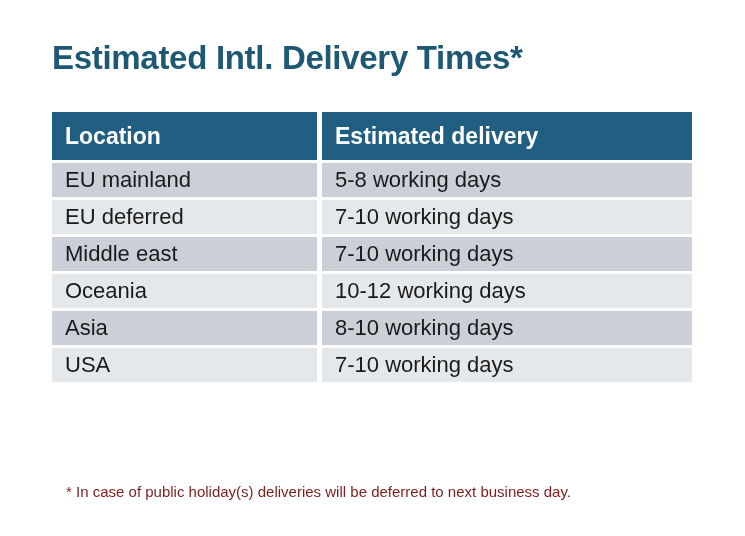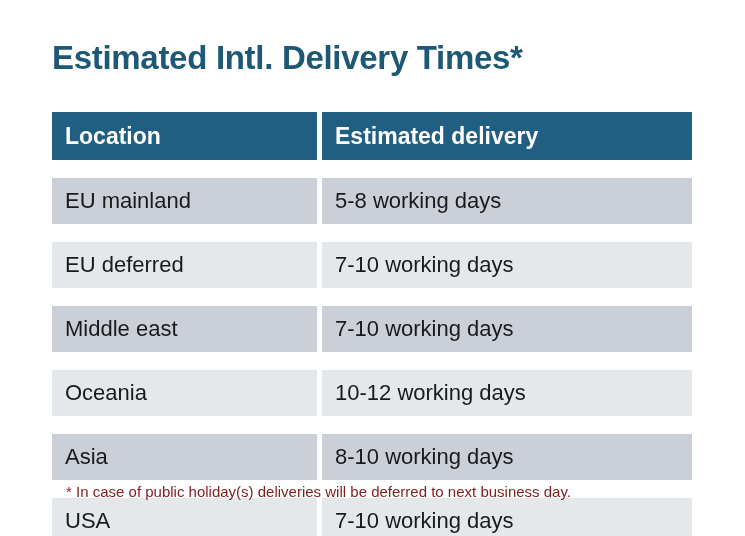--- a/index.html
+++ b/index.html
@@ -40,26 +40,26 @@
   .delivery-table {
     position: absolute;
     left: 52px;
     top: 112px;
     width: 640px;
   }
 
   .table-row {
     display: flex;
     width: 100%;
-    margin-bottom: 18px;
+    margin-bottom: 3px;
   }
 
   .cell {
     box-sizing: border-box;
-    height: 46px;
+    height: 34px;
     display: flex;
     align-items: center;
     padding-left: 13px;
     font-size: 22px;
     color: #1a1a1a;
     white-space: nowrap;
     overflow: hidden;
   }
 
   .cell-location {

